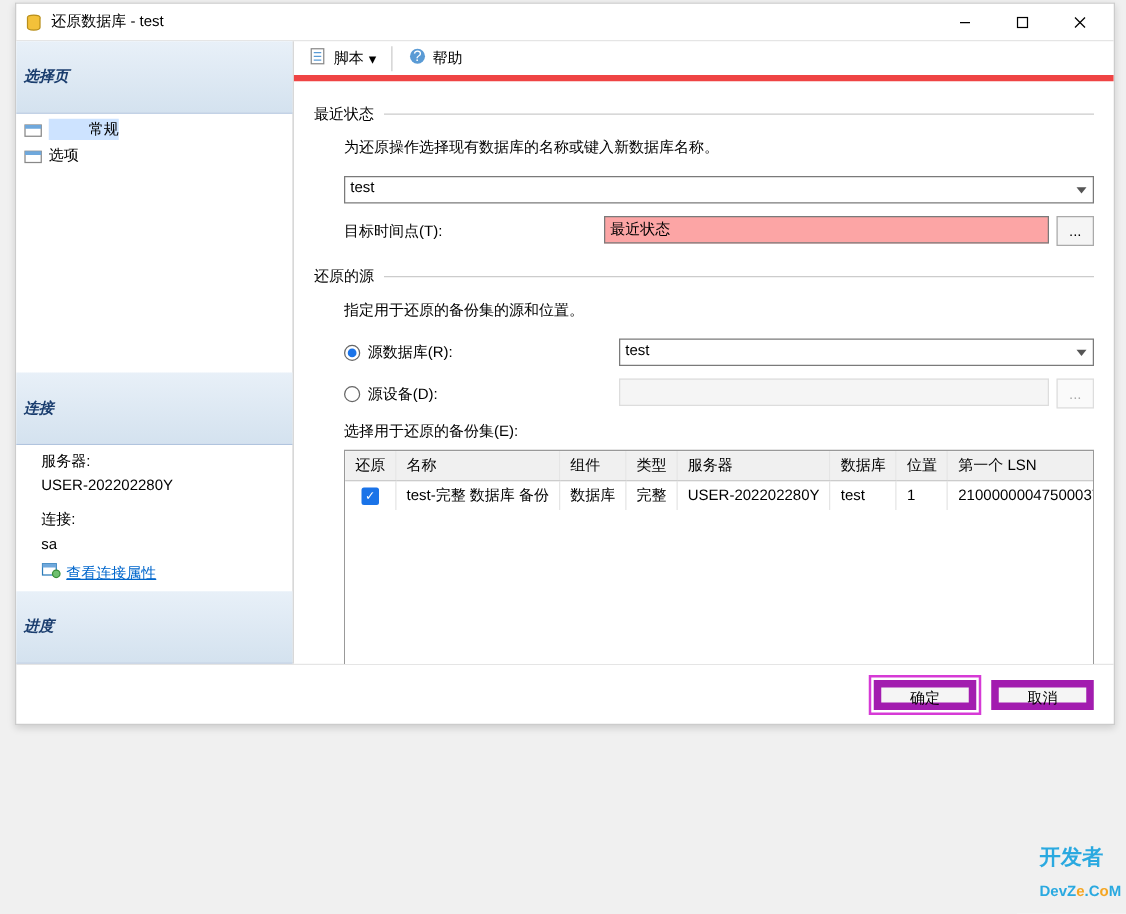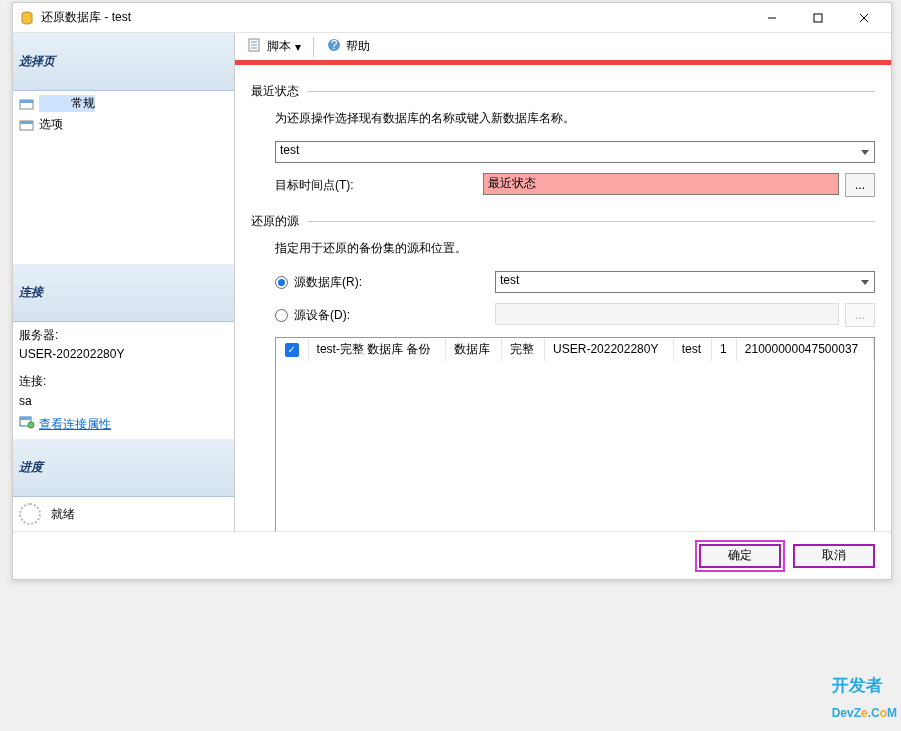--- a/index.html
+++ b/index.html
@@ -11,21 +11,21 @@
     .winbtns { display: flex; }
     .winbtn { width: 46px; height: 28px; display: flex; align-items: center; justify-content: center; cursor: pointer; }
     .body { flex: 1; display: flex; flex-direction: column; min-height: 0; }
     .main { flex: 1; display: flex; min-height: 0; }
     .left { width: 222px; background: #fff; border-right: 1px solid #ccc; display: flex; flex-direction: column; }
     .section-hdr { background: linear-gradient(#e8f0f8, #d4e2ef); padding: 20px 6px; font-weight: bold; color: #1a3d6e; border-bottom: 1px solid #b0c4de; font-style: italic; }
     .page-item { display: flex; align-items: center; padding: 2px 6px; gap: 4px; cursor: pointer; }
     .page-item .pi-icon { width: 16px; height: 14px; }
     .page-item.sel span.lbl { background: #cde3ff; padding-left: 32px; }
     .left .pages { flex: 1; padding-top: 2px; }
-    .conn-block { padding: 4px 6px; line-height: 1.6; }
+    .conn-block { padding: 4px 20px; line-height: 1.6; }
     .conn-link { color: #0066cc; text-decoration: underline; cursor: pointer; display: flex; align-items: center; gap: 4px; margin-top: 4px; }
     .progress-block { padding: 6px; display: flex; align-items: center; gap: 10px; }
     .spinner { width: 22px; height: 22px; border: 2px dotted #bbb; border-radius: 50%; }
     .right { flex: 1; display: flex; flex-direction: column; overflow: hidden; }
     .toolbar { height: 32px; display: flex; align-items: center; padding: 0 8px; gap: 6px; border-bottom: 5px solid #ef4444; }
     .tbtn { display: flex; align-items: center; gap: 4px; padding: 2px 4px; cursor: pointer; }
     .sep { width: 1px; height: 20px; background: #ccc; margin: 0 2px; }
     .content { flex: 1; padding: 12px 16px 8px 16px; overflow: auto; }
     .group-title { display: flex; align-items: center; margin: 6px 0 10px 0; color: #000; }
     .group-title .gline { flex: 1; height: 1px; background: #ccc; margin-left: 8px; }
@@ -43,21 +43,21 @@
     .radio.checked::after { content: ""; width: 7px; height: 7px; background: #1a73e8; border-radius: 50%; }
     .radio-label { width: 200px; display: flex; align-items: center; }
     .grid-wrap { margin: 6px 0 0 24px; border: 1px solid #999; height: 260px; overflow: auto; background: #fff; }
     .grid { display: table; min-width: 100%; border-collapse: collapse; white-space: nowrap; }
     .grid .row { display: table-row; }
     .grid .cell { display: table-cell; padding: 3px 8px; border-right: 1px solid #e5e5e5; }
     .grid .hdr .cell { background: #f0f0f0; border-bottom: 1px solid #ccc; font-weight: normal; }
     .chk { width: 14px; height: 14px; background: #1a73e8; display: inline-flex; align-items: center; justify-content: center; border-radius: 2px; }
     .chk::after { content: "✓"; color: #fff; font-size: 10px; }
     .footer { height: 48px; border-top: 1px solid #e5e5e5; display: flex; align-items: center; justify-content: flex-end; padding: 0 16px; gap: 12px; }
-    .btn { width: 82px; height: 24px; border: 2px solid #a21caf; background: #f5f5f5; display: flex; align-items: center; justify-content: center; cursor: pointer; }
+    .btn { width: 82px; height: 24px; border: 6px solid #a21caf; background: #f5f5f5; display: flex; align-items: flex-start; justify-content: center; cursor: pointer; }
     .btn.primary { outline: 2px solid #d63ad6; outline-offset: 2px; }
     .watermark { position: absolute; right: 4px; bottom: 8px; font-size: 20px; font-weight: bold; pointer-events: none; font-family: "Segoe UI", sans-serif; }
     .watermark .l1 { color: #2aa9e0; font-size: 17px; }
     .watermark .l2 { color: #2aa9e0; font-size: 22px; letter-spacing: 0px; }
     .watermark .l2 .o { color: #f5a623; }
     .hscroll { height: 10px; background: #f0f0f0; position: relative; margin: 0 24px 0 24px; }
     .hscroll .thumb { position: absolute; left: 40px; width: 280px; height: 8px; top: 1px; background: #c9c9c9; border-radius: 4px; }
   </style>
 </head>
 <body>
@@ -129,24 +129,20 @@
                   <rect x="1" y="2" width="11" height="9" fill="#fff" stroke="#2b7bb9"></rect>
                   <rect x="1" y="2" width="11" height="3" fill="#6fa8dc"></rect>
                   <circle cx="12" cy="10" r="3" fill="#6fc06f" stroke="#3a8f3a"></circle>
                 </svg>
             </span>
             <span>查看连接属性</span>
           </div>
         </div>
 
         <div class="section-hdr">进度</div>
-        <div class="progress-block">
-          <div class="spinner"></div>
-          <span>就绪</span>
-        </div>
       </div>
 
       <div class="right">
         <div class="toolbar">
           <div class="tbtn">
             <span><svg width="16" height="16">
                   <rect x="2" y="2" width="10" height="12" fill="#fff" stroke="#8a8a8a"></rect>
                   <line x1="4" y1="5" x2="10" y2="5" stroke="#5a9bd5"></line>
                   <line x1="4" y1="8" x2="10" y2="8" stroke="#5a9bd5"></line>
                   <line x1="4" y1="11" x2="10" y2="11" stroke="#5a9bd5"></line>
@@ -216,23 +212,35 @@
               <span>源设备(D):</span>
             </div>
             <div style="flex:1;display:flex;gap:6px">
               <div class="textfield" style="flex:1;background:#f5f5f5;border-color:#ddd"></div>
               <div class="browse-btn disabled">
                 <span>...</span>
               </div>
             </div>
           </div>
 
+          <div style="margin:10px 0 4px 24px">选择用于还原的备份集(E):</div>
 
           <div class="grid-wrap">
             <div class="grid">
+              <div class="row hdr">
+                <div class="cell">还原</div>
+                <div class="cell" style="min-width:120px">名称</div>
+                <div class="cell">组件</div>
+                <div class="cell">类型</div>
+                <div class="cell">服务器</div>
+                <div class="cell">数据库</div>
+                <div class="cell">位置</div>
+                <div class="cell">第一个 LSN</div>
+
+              </div>
               <div class="row">
                 <div class="cell" style="text-align:center">
                   <span class="chk"></span>
                 </div>
                 <div class="cell">test-完整 数据库 备份</div>
                 <div class="cell">数据库</div>
                 <div class="cell">完整</div>
                 <div class="cell">USER-202202280Y</div>
                 <div class="cell">test</div>
                 <div class="cell">1</div>

